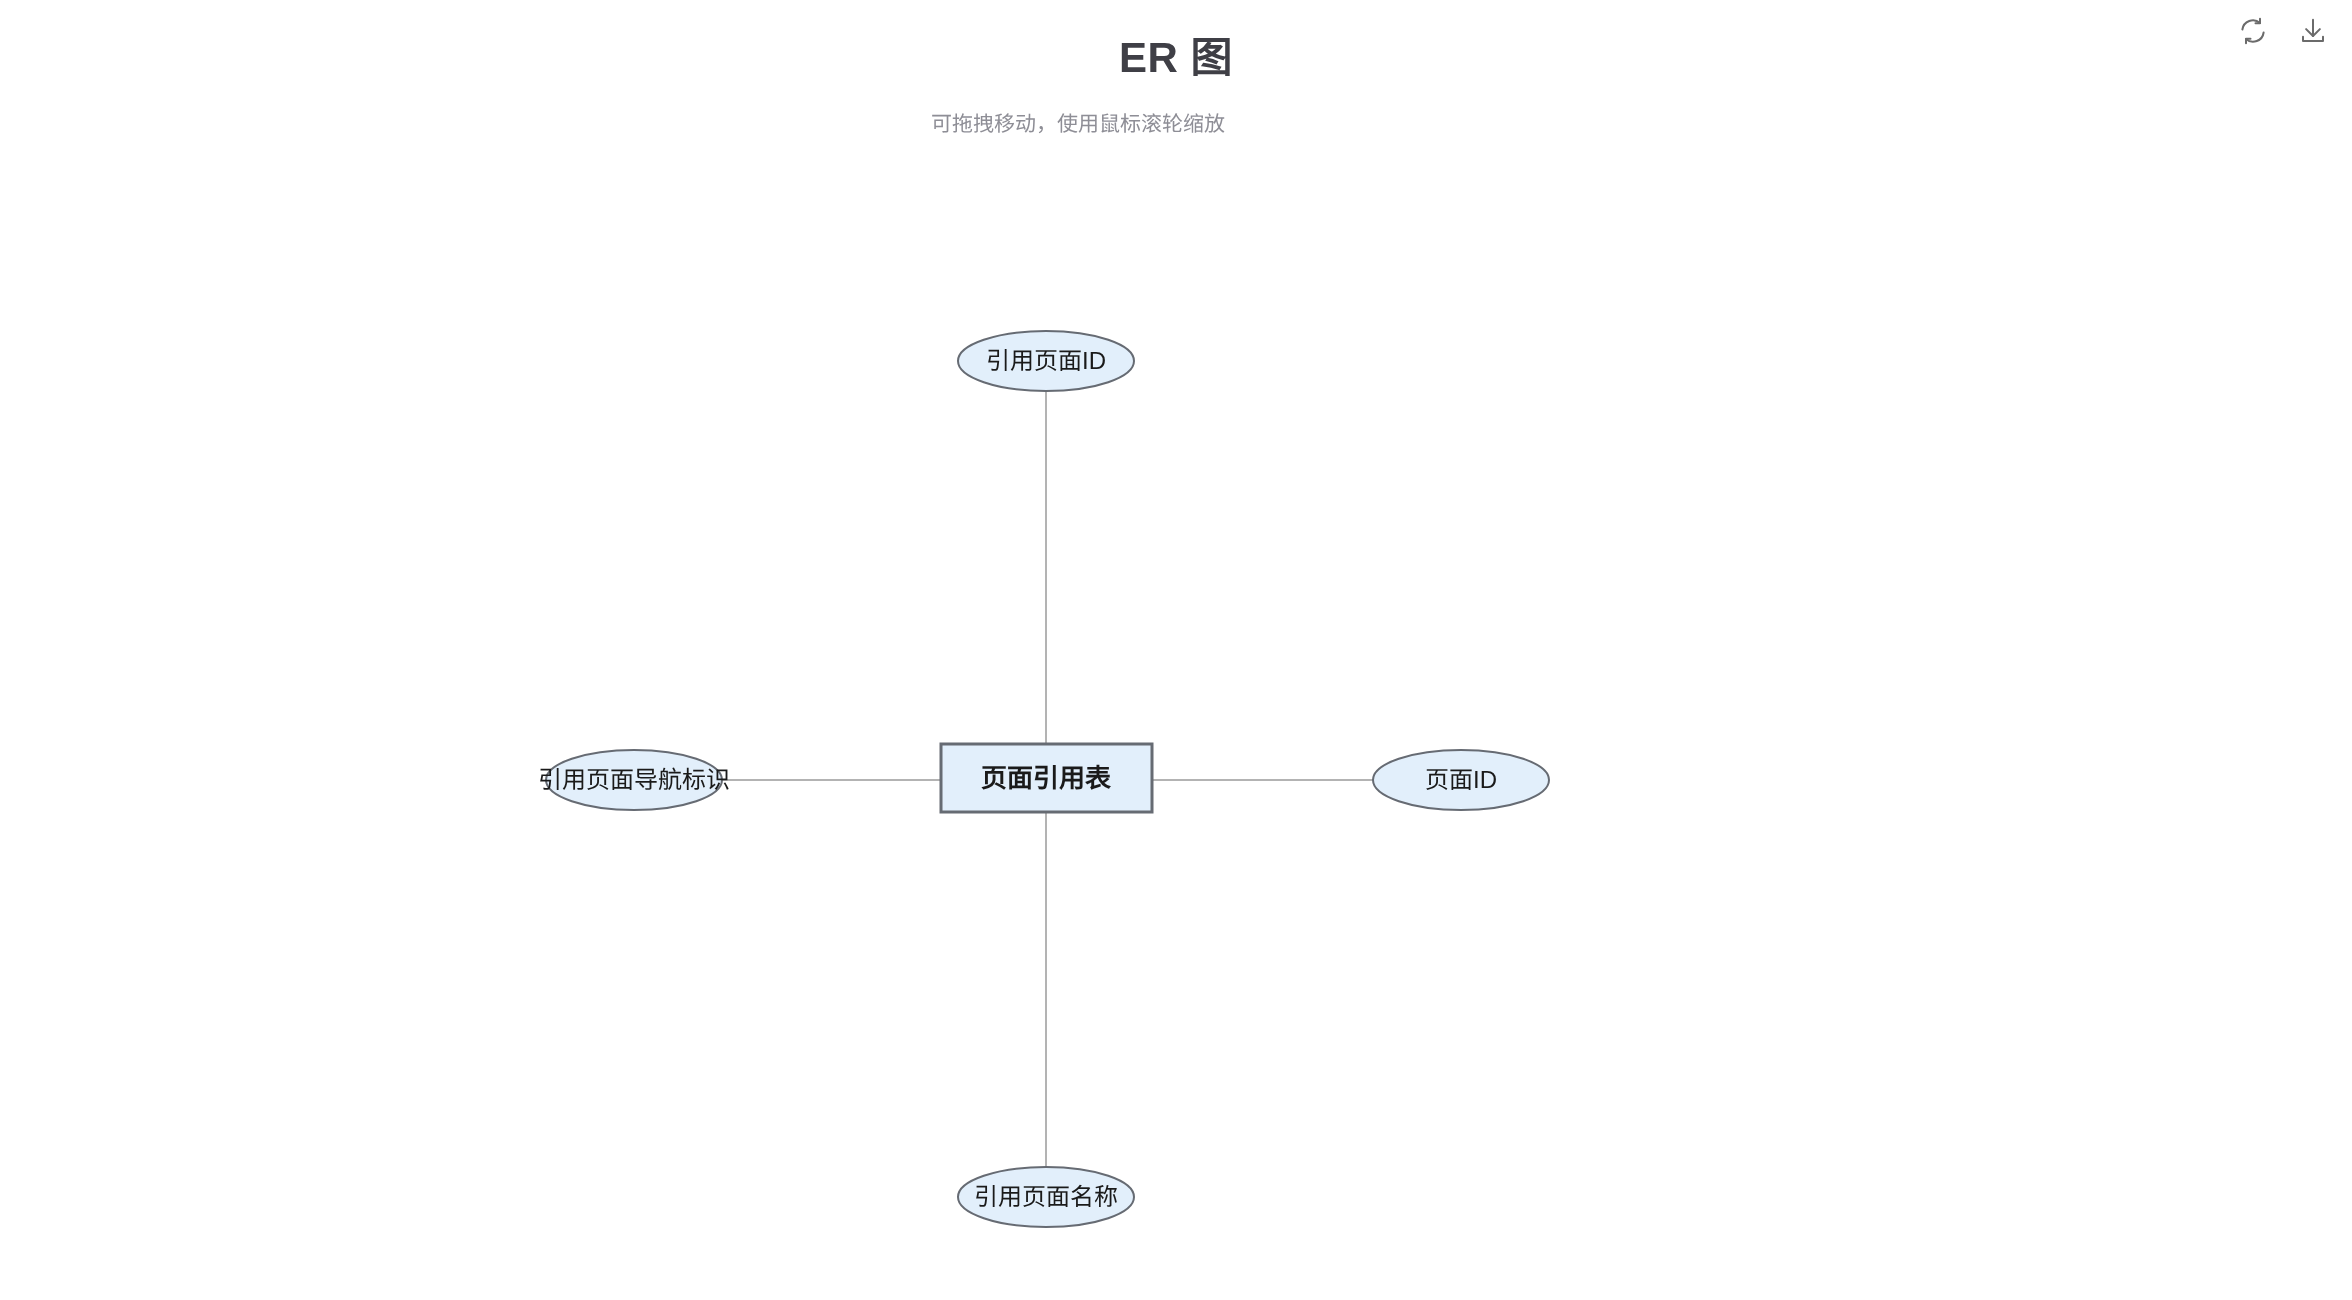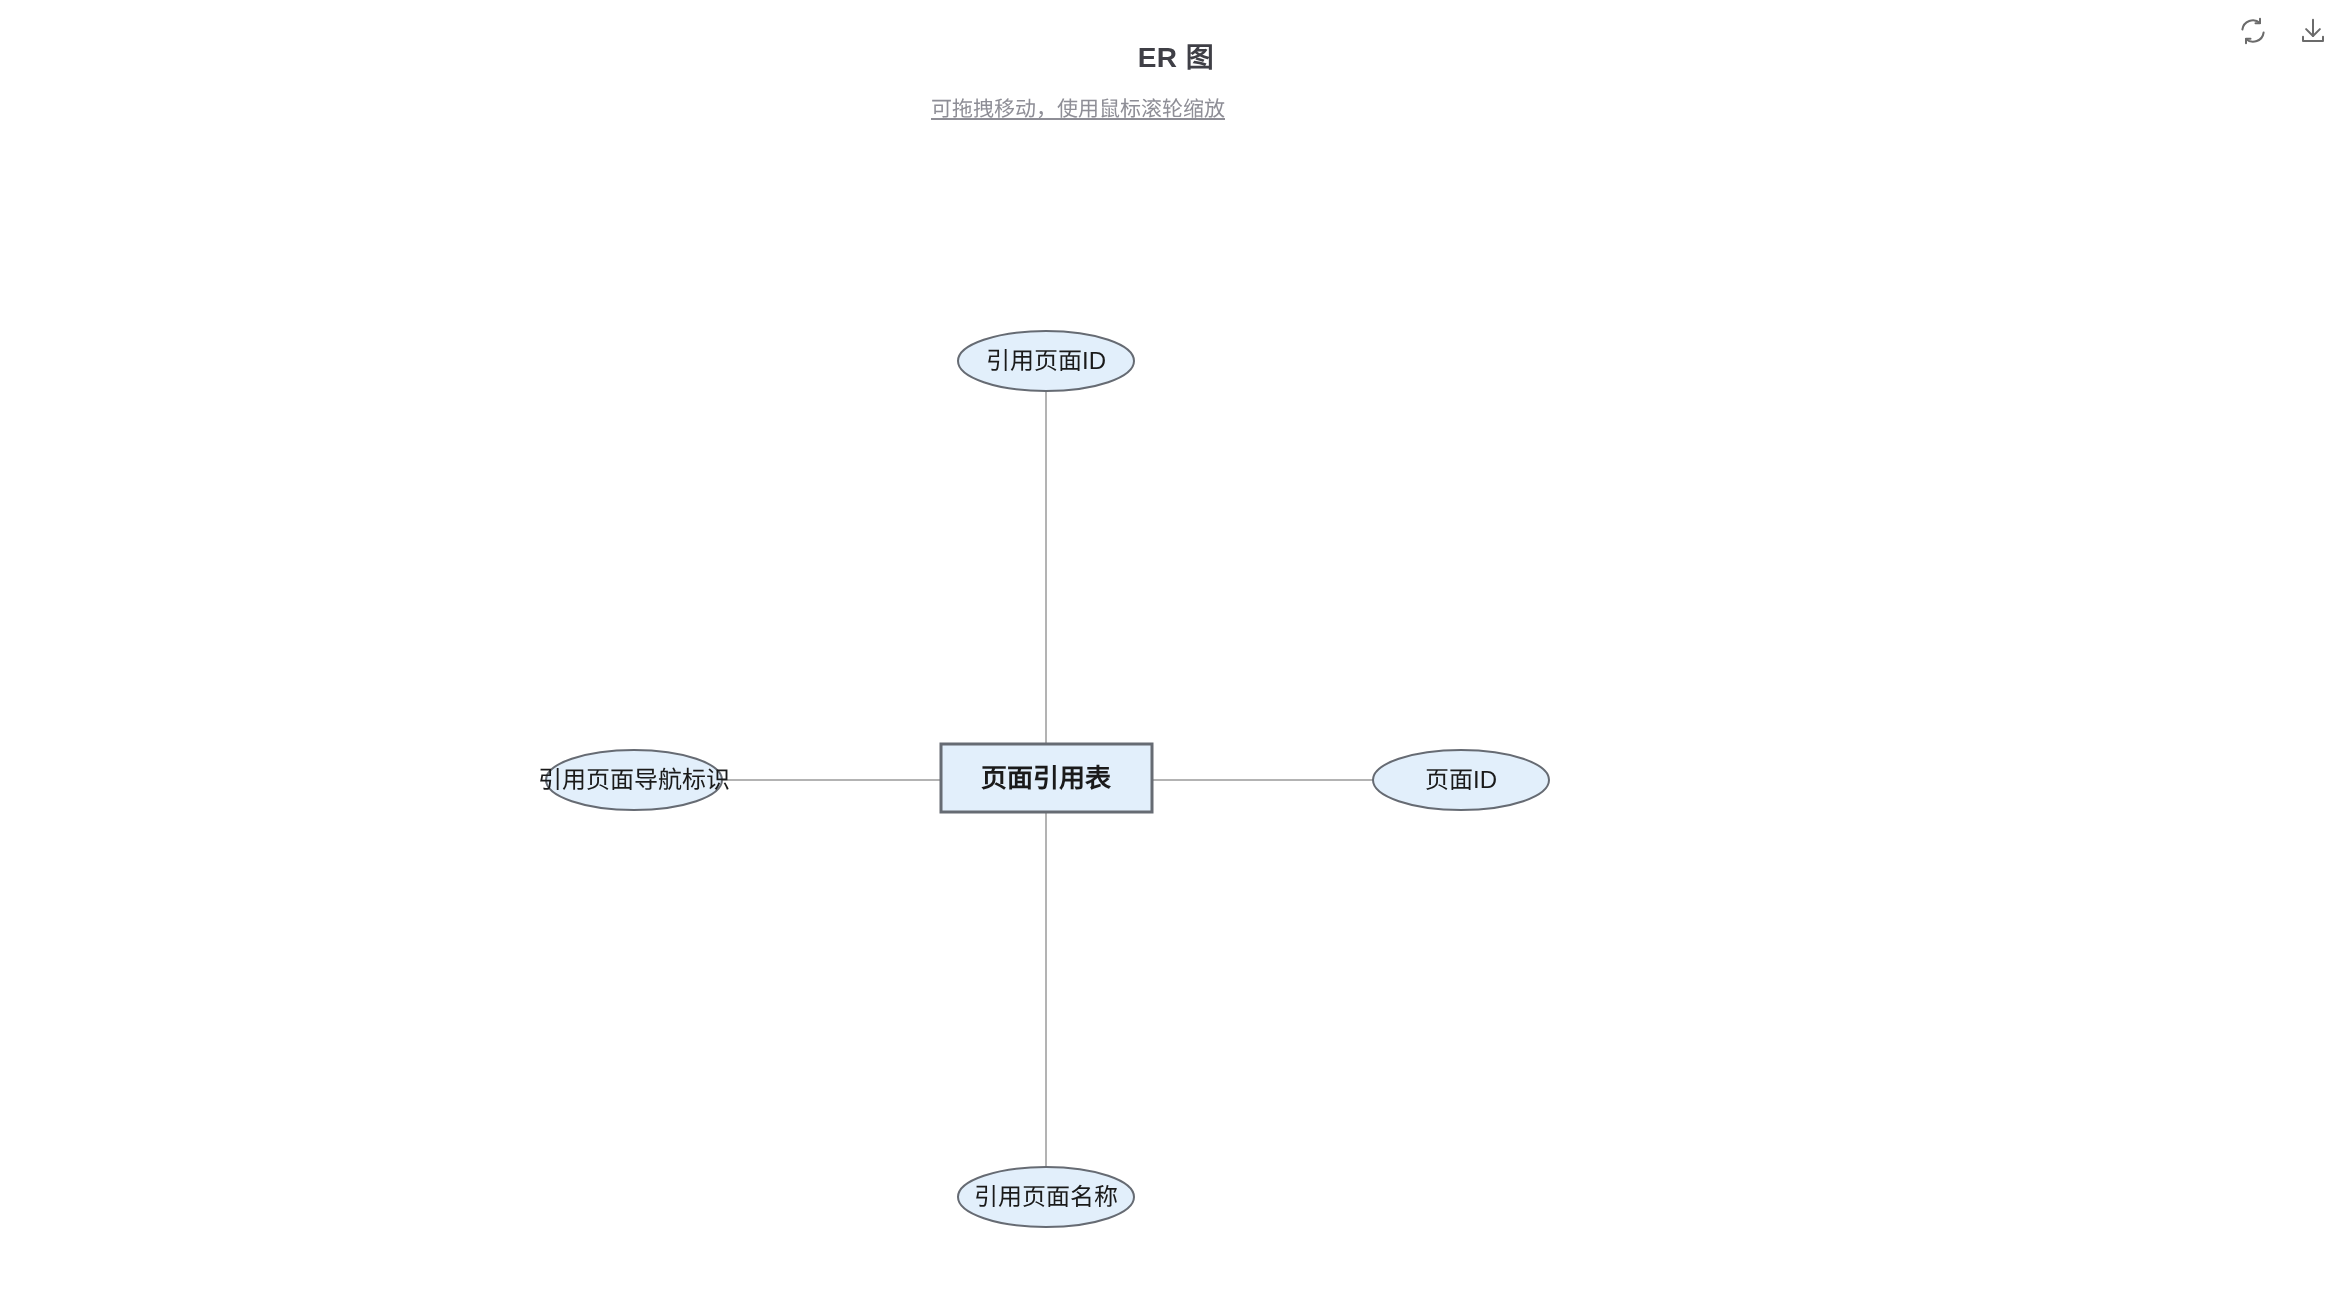--- a/index.html
+++ b/index.html
@@ -31,37 +31,36 @@
     width: 2352px;
     height: 150px;
     pointer-events: none;
   }
   .title {
     position: absolute;
     top: 38px;
     left: 0;
     width: 2352px;
     text-align: center;
-    font-size: 28px;
+    font-size: 42px;
     font-weight: bold;
     color: #3f3f46;
     letter-spacing: 0.5px;
     line-height: 40px;
   }
   .subtitle {
     position: absolute;
-    top: 94px;
+    top: 109px;
     left: 0;
     width: 2156px;
     text-align: center;
     font-size: 21px;
     font-weight: normal;
     color: #8e8e96;
     line-height: 30px;
-    text-decoration: underline;
   }
 
   
   .toolbar {
     position: absolute;
     top: 14px;
     right: 22px;
     display: flex;
     align-items: center;
     gap: 26px;

